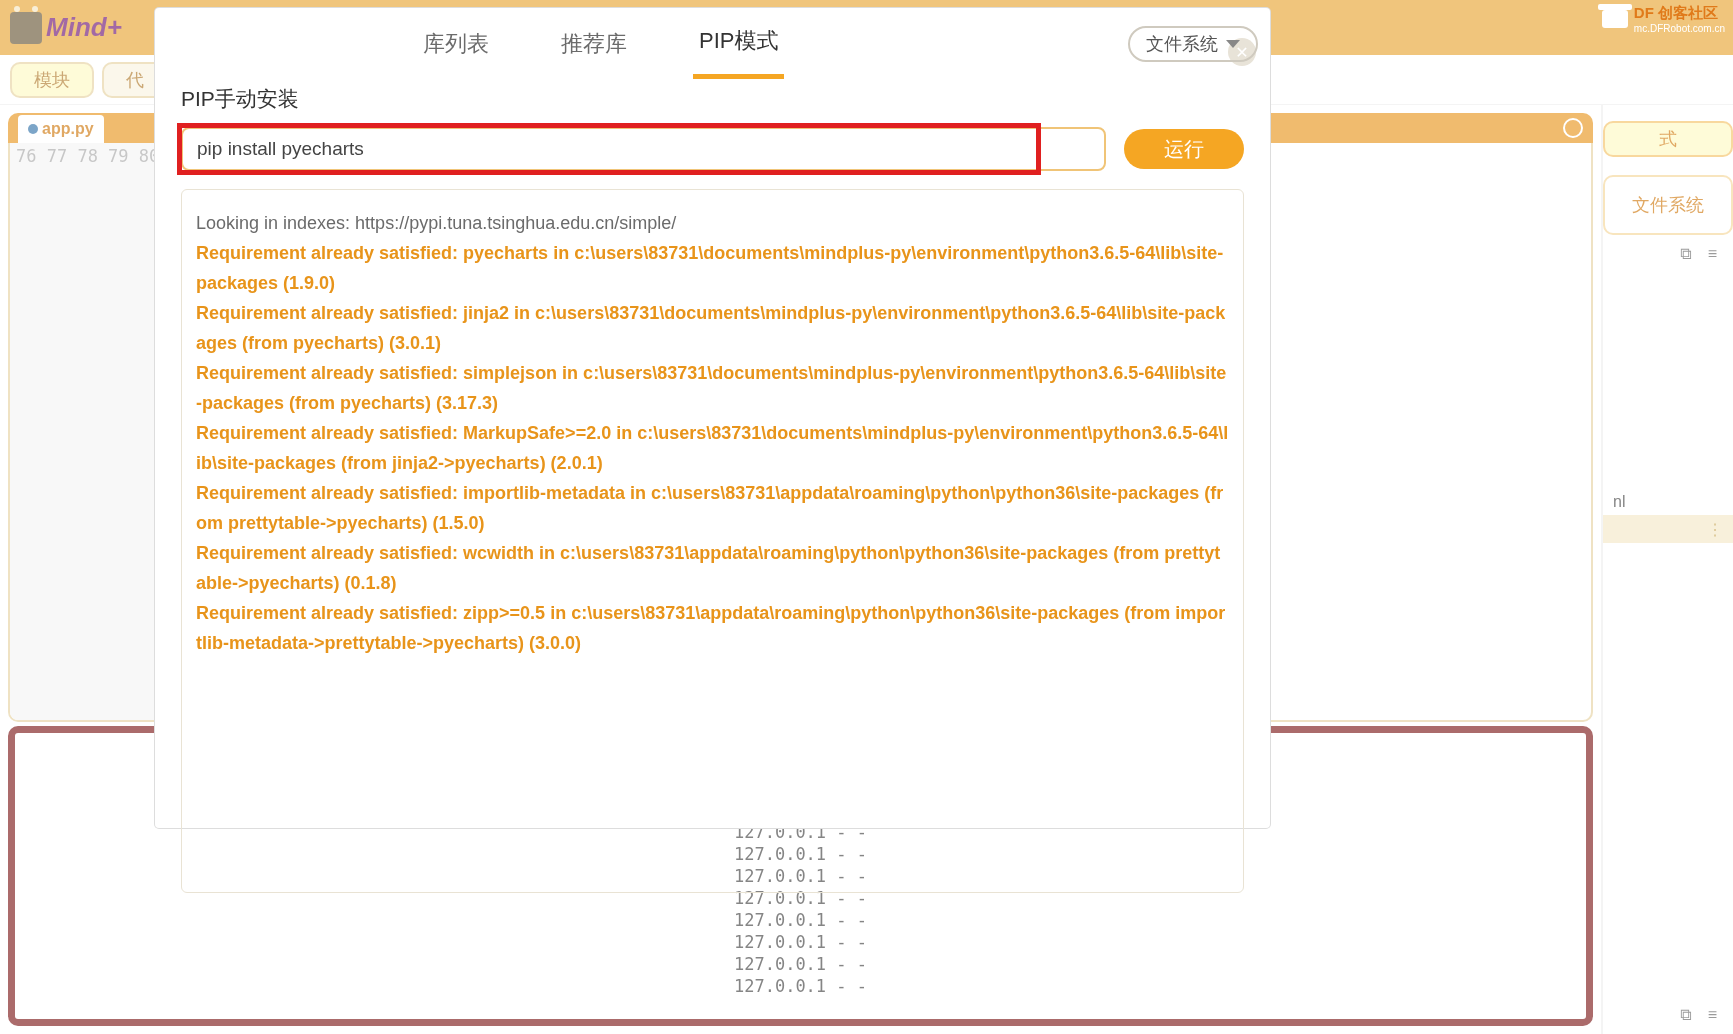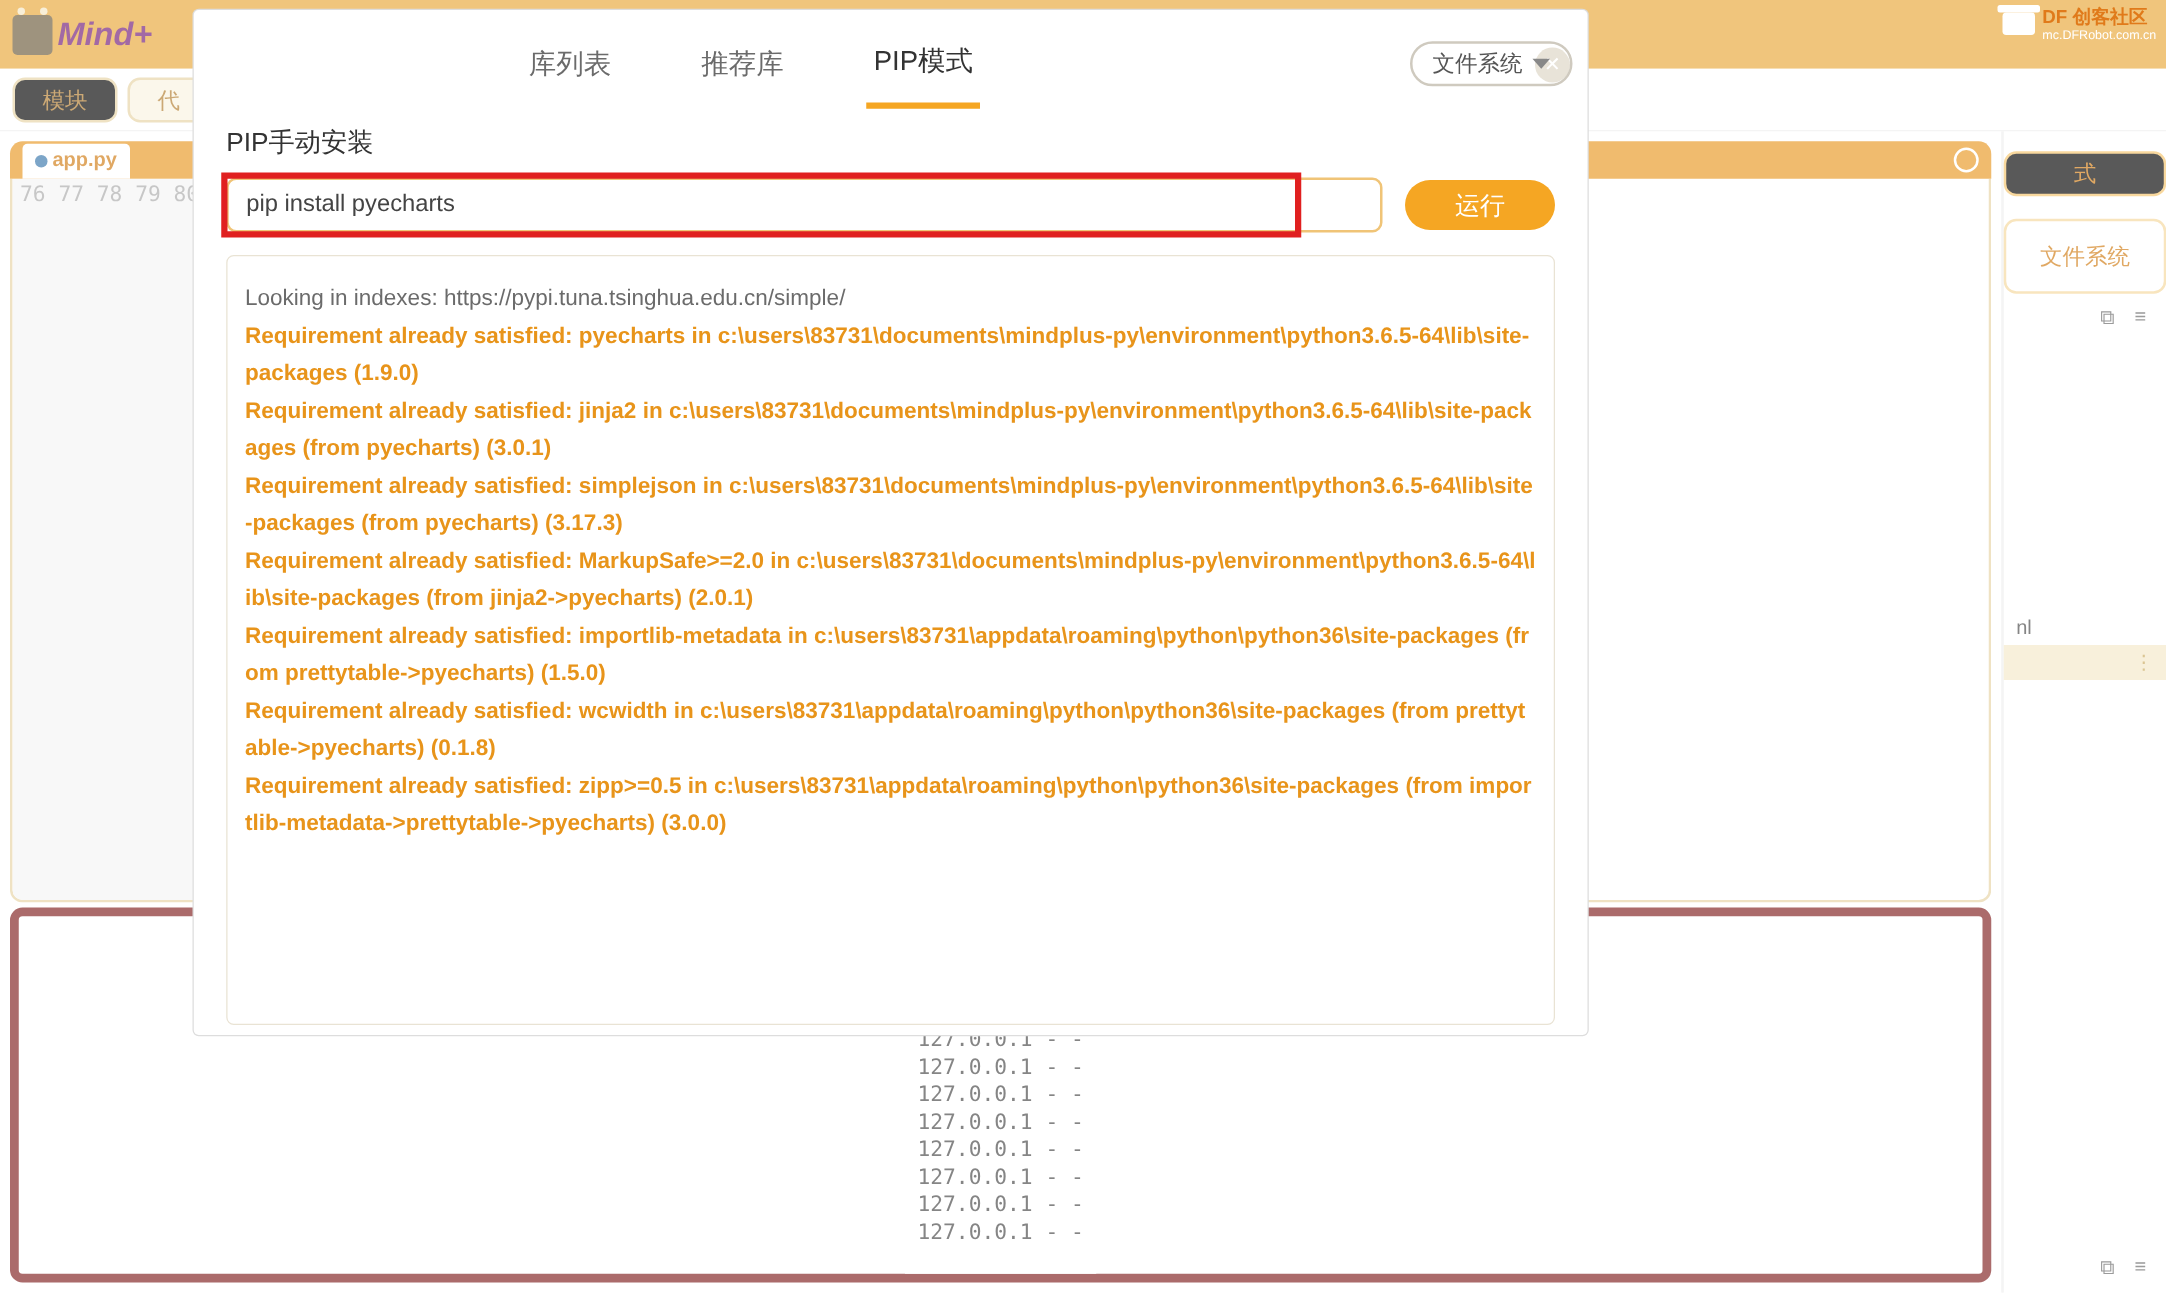--- a/index.html
+++ b/index.html
@@ -18,21 +18,21 @@
   html,body{margin:0;padding:0;height:100%;width:100%;font-family:-apple-system,BlinkMacSystemFont,"Segoe UI",Arial,sans-serif;background:#fff;overflow:hidden;}
   
   .ide{position:absolute;inset:0;}
   .ide-top{height:55px;background:#e8a636;display:flex;align-items:center;padding:0 10px;}
   .logo{display:flex;align-items:center;gap:4px;color:#701a75;font-weight:700;font-style:italic;font-size:26px;}
   .logo-icon{width:32px;height:32px;background:#6b5a3a;border-radius:4px;position:relative;}
   .logo-icon::before,.logo-icon::after{content:"";position:absolute;width:6px;height:6px;background:#f5e6c4;border-radius:50%;top:-6px;}
   .logo-icon::before{left:4px;}
   .logo-icon::after{right:4px;}
   .ide-toolbar{height:50px;background:#fff;display:flex;align-items:center;padding:0 10px;gap:8px;border-bottom:1px solid #eee;}
-  .tb-btn{height:36px;padding:0 22px;border:2px solid #e6d3a3;border-radius:10px;background:#000000;color:#b07a2b;font-size:18px;display:flex;align-items:center;}
+  .tb-btn{height:36px;padding:0 22px;border:2px solid #e6d3a3;border-radius:10px;background:#fef9c3;color:#b07a2b;font-size:18px;display:flex;align-items:center;}
   .tb-btn.active{background:#f9f3e0;}
   .ide-body{display:flex;height:calc(100% - 105px);}
   .ide-left{flex:1;display:flex;flex-direction:column;border-right:2px solid #eee;min-width:0;}
   .ide-right{width:130px;display:flex;flex-direction:column;}
   .code-header{height:30px;background:#e89721;display:flex;align-items:center;padding:0 10px;gap:10px;color:#fff;border-radius:10px 10px 0 0;margin:8px 8px 0 8px;}
   .filename{display:flex;align-items:center;gap:4px;color:#d07a10;font-weight:700;font-size:16px;background:#fff;border-radius:4px 4px 0 0;padding:2px 10px;height:28px;margin-bottom:-2px;}
   .py-dot{width:10px;height:10px;background:#3776ab;border-radius:50%;display:inline-block;}
   .code-area{flex:1;display:flex;margin:0 8px 4px 8px;border:2px solid #e6d3a3;border-top:none;border-radius:0 0 10px 10px;overflow:hidden;min-height:0;font-family:Consolas,monospace;font-size:17px;}
   .gutter{background:#f5f5f5;color:#aaa;text-align:right;padding:2px 6px;line-height:22px;user-select:none;}
   .code-lines{padding:2px 6px;line-height:22px;white-space:pre;overflow:hidden;}
@@ -55,21 +55,21 @@
   .tabs-spacer{flex:1;}
   .source-dd{height:36px;border:2px solid #cfcabf;border-radius:18px;padding:0 16px;display:flex;align-items:center;gap:8px;color:#555;font-size:18px;cursor:pointer;}
   .caret{width:0;height:0;border-left:7px solid transparent;border-right:7px solid transparent;border-top:8px solid #888;}
   .section{padding:0 26px;}
   .sec-title{font-size:21px;color:#333;margin:6px 0 14px 0;}
   .input-row{display:flex;align-items:center;gap:18px;margin-bottom:18px;}
   .pip-input-wrap{flex:1;position:relative;}
   .pip-input{width:100%;height:44px;border:2px solid #f0c477;border-radius:8px;padding:0 14px;font-size:19px;color:#444;outline:none;}
   .highlight-box{position:absolute;left:-4px;top:-4px;width:864px;height:52px;border:5px solid #e02020;pointer-events:none;}
   .run-btn{width:120px;height:40px;border-radius:20px;background:#f5a623;color:#fff;font-size:20px;border:none;cursor:pointer;}
-  .output{border:1px solid #e9e3d4;border-radius:6px;height:616px;padding:18px 14px;overflow:auto;font-size:18px;line-height:30px;font-family:"Microsoft YaHei",Arial,sans-serif;}
+  .output{border:1px solid #e9e3d4;border-radius:6px;height:704px;padding:18px 14px;overflow:auto;font-size:18px;line-height:30px;font-family:"Microsoft YaHei",Arial,sans-serif;}
   .out-plain{color:#6b6b6b;}
   .out-ok{color:#e8941a;font-weight:700;word-break:break-all;}
   .brand-badge{position:absolute;right:8px;top:4px;display:flex;align-items:center;gap:6px;color:#e07a1a;font-weight:700;font-size:15px;z-index:50;}
   .brand-cap{width:26px;height:18px;background:#fff;border-radius:3px;position:relative;}
   .brand-cap::before{content:"";position:absolute;left:-4px;right:-4px;top:-6px;height:6px;background:#fff;border-radius:2px;}
   .brand-sub{font-size:10px;color:#fff;display:block;font-weight:400;}
 </style>
 </head>
 <body>
 

